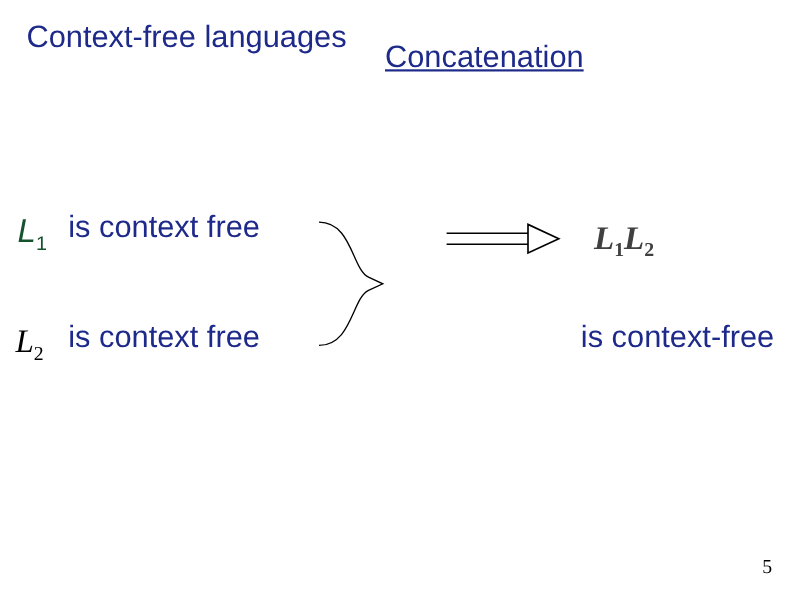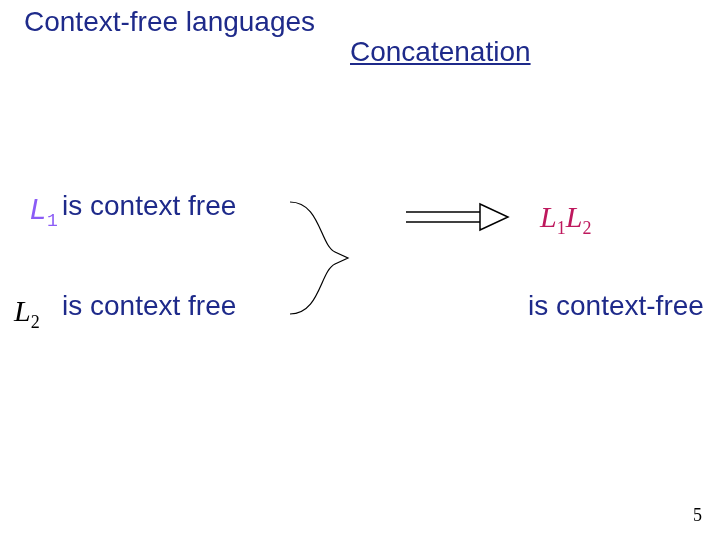--- a/index.html
+++ b/index.html
@@ -14,44 +14,44 @@
     overflow: hidden;
   }
   .slide {
     position: relative;
     width: 720px;
     height: 540px;
   }
   .header-line1 {
     position: absolute;
     left: 24px;
-    top: 6px;
+    top: 18px;
     font-size: 28px;
   }
   .header-line2 {
     position: absolute;
     left: 24px;
     top: 40px;
     font-size: 28px;
   }
   .header-right {
     position: absolute;
     left: 350px;
     top: 36px;
     font-size: 28px;
     text-decoration: underline;
   }
   .l1-symbol {
     position: absolute;
-    left: 29px;
+    left: 16px;
     top: 194px;
-    font-family: Liberation Mono, monospace;
+    font-family: Liberation Sans, sans-serif;
     font-style: italic;
     font-size: 30px;
-    color: #8b5cf6;
+    color: #14532d;
   }
   .l1-symbol sub { font-size: 18px; font-style: normal; }
   .l1-text {
     position: absolute;
     left: 62px;
     top: 190px;
     font-size: 28px;
   }
   .l2-symbol {
     position: absolute;
@@ -70,22 +70,23 @@
     top: 290px;
     font-size: 28px;
   }
   .l1l2-symbol {
     position: absolute;
     left: 540px;
     top: 200px;
     font-family: "Times New Roman", Times, serif;
     font-style: italic;
     font-size: 30px;
-    color: #be185d;
+    color: #404040;
     white-space: nowrap;
+    font-weight: bold;
   }
   .l1l2-symbol sub { font-size: 18px; font-style: normal; }
   .result-text {
     position: absolute;
     left: 528px;
     top: 290px;
     font-size: 28px;
     white-space: nowrap;
   }
   .brace-svg {

